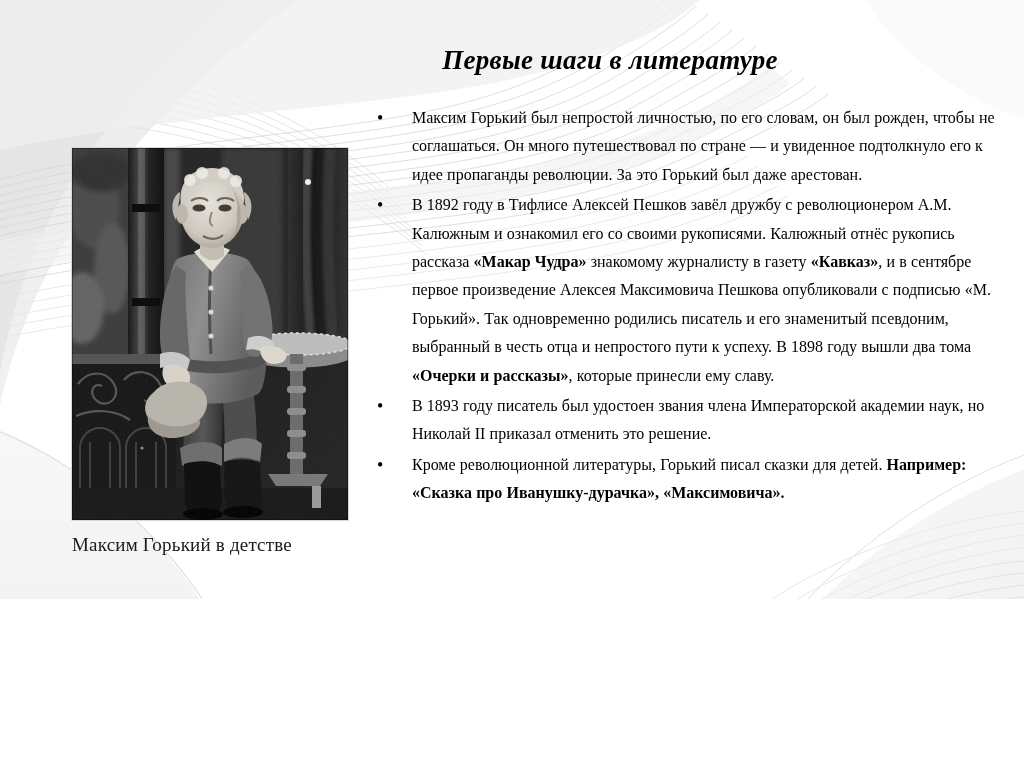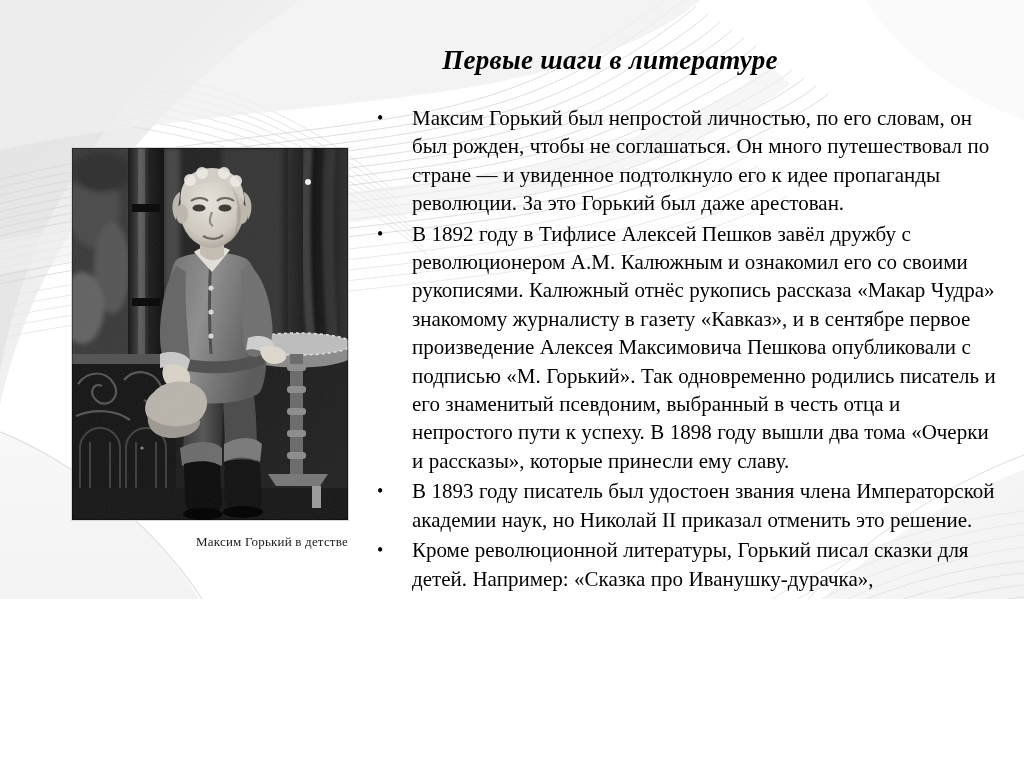--- a/index.html
+++ b/index.html
@@ -52,23 +52,23 @@
     width: 276px;
     height: 372px;
     overflow: hidden;
     position: relative;
     background: #1c1c1c;
     box-shadow: 0 0 0 1px #d8d8d8;
   }
   #photo-frame svg { display: block; }
   #photo-caption {
     margin-top: 14px;
-    text-align: right;
+    text-align: left;
     font-family: "Liberation Serif", "DejaVu Serif", serif;
-    font-size: 13px;
+    font-size: 19px;
     color: #1a1a1a;
     letter-spacing: 0.2px;
   }
 
   
   #body-text {
     position: absolute;
     left: 374px;
     top: 104px;
     width: 626px;
@@ -84,27 +84,27 @@
     font-size: 18px;
     line-height: 28.4px;
     color: #000;
     padding-left: 3px;
     box-sizing: border-box;
     font-family: "Liberation Serif", "DejaVu Serif", serif;
   }
   .bullet-body {
     flex: 1 1 auto;
     font-family: "Liberation Serif", "DejaVu Serif", serif;
-    font-size: 21px;
+    font-size: 16px;
     line-height: 28.4px;
     color: #000000;
     text-align: left;
     word-spacing: 0.2px;
   }
-  .bullet-body b { font-weight: normal; }
+  .bullet-body b { font-weight: bold; }
 </style>
 </head>
 <body>
 
 <div id="slide">
 
   <svg class="bg-layer" viewBox="0 0 1024 767" preserveAspectRatio="none" aria-hidden="true">
     <defs>
       <linearGradient id="gTL" x1="0" y1="0" x2="0.6" y2="1">
         <stop offset="0" stop-color="#e8e8e8"></stop>

